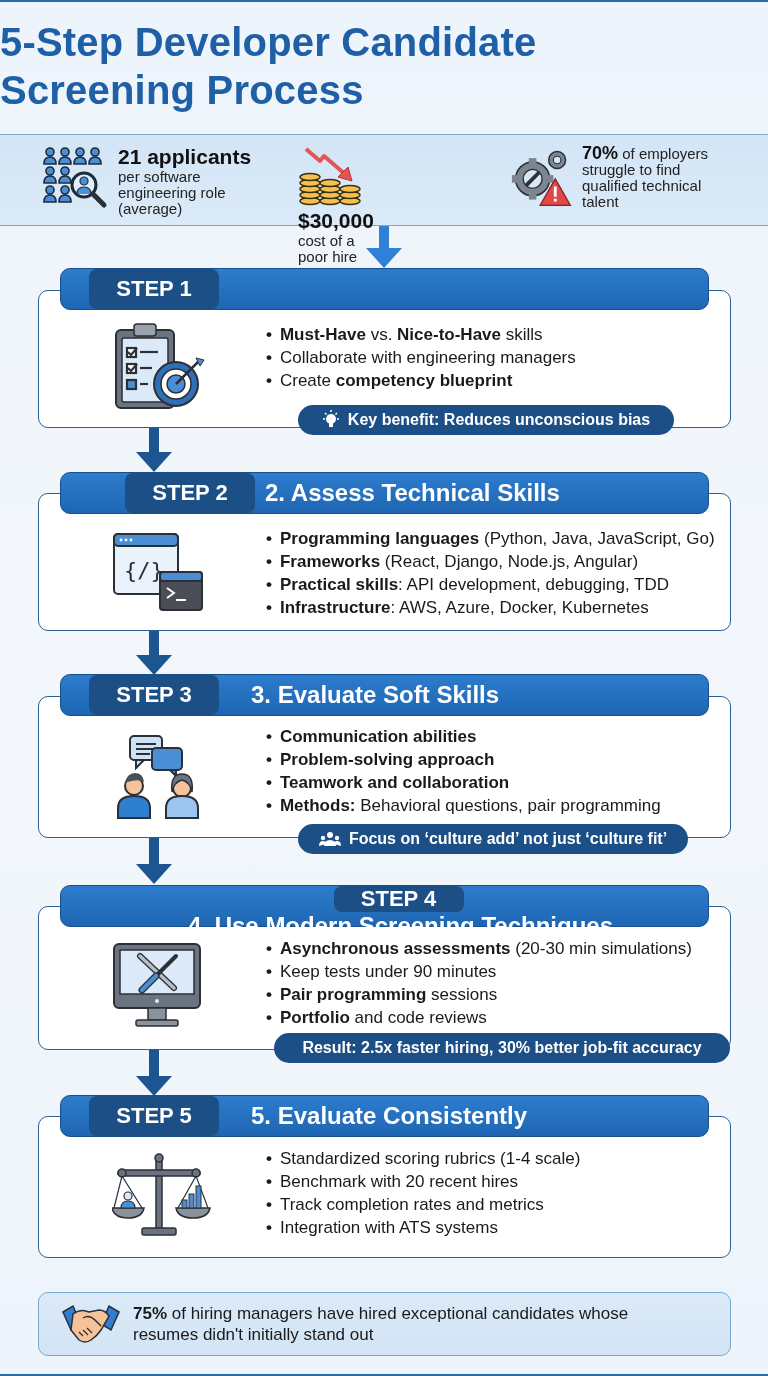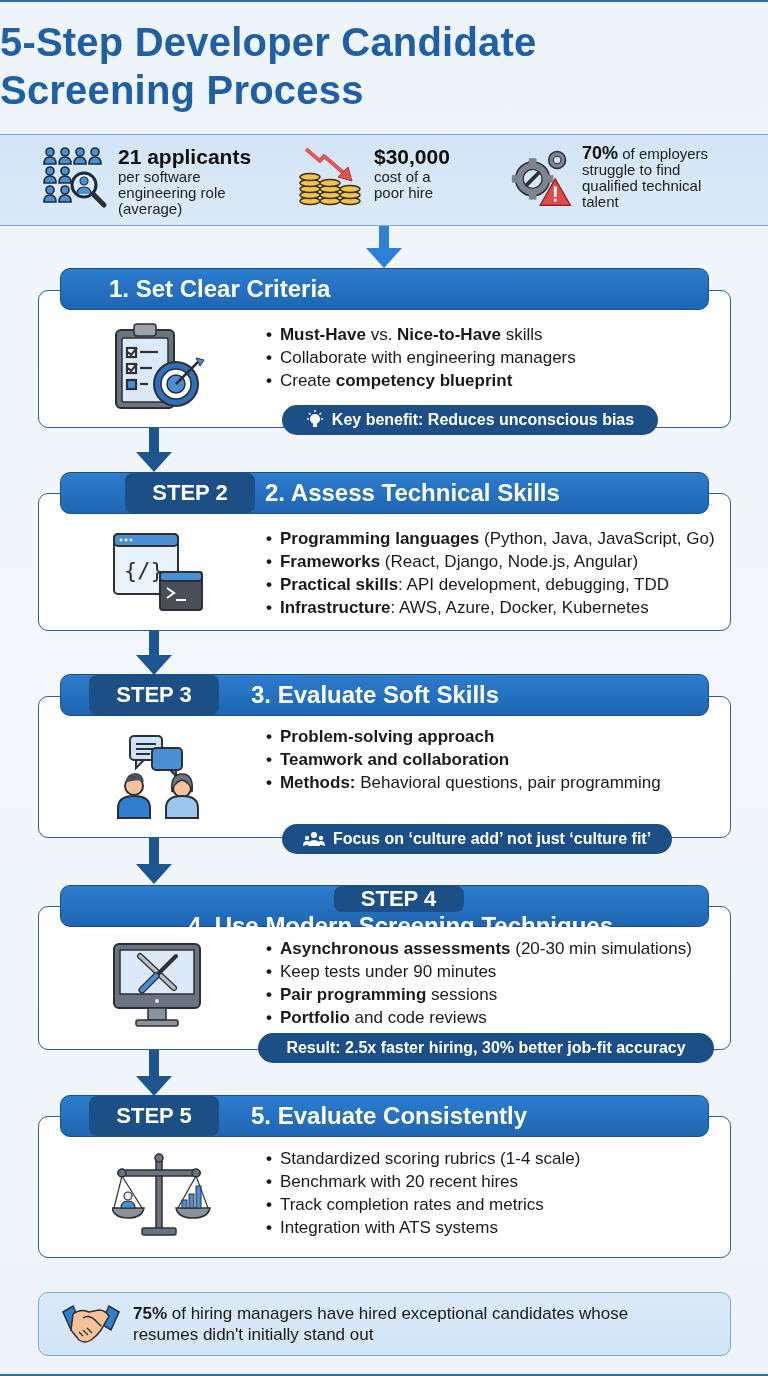--- a/index.html
+++ b/index.html
@@ -56,21 +56,21 @@
   .bullets { position: absolute; left: 266px; list-style: none; }
   .bullets li { font-size: 17px; line-height: 23px; color: #1a1a1a; white-space: nowrap; }
   .bullets li::before { content: "•"; margin-right: 8px; font-weight: 700; }
   .bullets b { font-weight: 700; }
 
   .note {
     position: absolute; height: 30px;
     background: #1c4f85; border-radius: 15px;
     color: #fff; font-weight: 700; font-size: 16px;
     display: flex; align-items: center; justify-content: center;
-    white-space: nowrap; padding: 1px 14px;
+    white-space: nowrap; padding: 1px 14px; margin-left: 16px;
   }
   .note .ni { margin-right: 8px; display: inline-flex; }
 
   .footer {
     position: absolute; left: 38px; top: 1292px; width: 693px; height: 64px;
     background: linear-gradient(180deg, #dceaf8 0%, #d2e4f5 100%);
     border: 1.5px solid #7aa9cf; border-radius: 10px;
     display: flex; align-items: center;
   }
   .footer .ic { width: 60px; height: 44px; margin-left: 22px; flex: none; }
@@ -109,21 +109,21 @@
       <line x1="51" y1="49" x2="62" y2="60" stroke="#2b2f36" stroke-width="5" stroke-linecap="round"></line>
     </svg>
     <div class="txt">
       <div class="big">21 applicants</div>
       <div>per software</div>
       <div>engineering role</div>
       <div>(average)</div>
     </div>
   </div>
 
-  <div class="stat" style="left:298px;">
+  <div class="stat" style="left:298px;flex-direction:column;">
     <svg class="ic" viewBox="0 0 70 64">
       <polyline points="8,4 22,16 26,11 48,30" fill="none" stroke="#e45555" stroke-width="4" stroke-linejoin="round"></polyline>
       <polygon points="40,32 54,36 50,22" fill="#e45555" stroke="#b23030" stroke-width="1"></polygon>
       <g fill="#f2c14e" stroke="#3a2e10" stroke-width="1.4">
         <ellipse cx="12" cy="56" rx="10" ry="3.5"></ellipse>
           <ellipse cx="12" cy="50" rx="10" ry="3.5"></ellipse>
         <ellipse cx="12" cy="44" rx="10" ry="3.5"></ellipse>
           <ellipse cx="12" cy="38" rx="10" ry="3.5"></ellipse>
         <ellipse cx="12" cy="32" rx="10" ry="3.5"></ellipse>
         <ellipse cx="32" cy="56" rx="10" ry="3.5"></ellipse>
@@ -170,21 +170,21 @@
   </div>
 </section>
 
 <svg class="arrow-down" style="left:366px; top:226px;" width="36" height="42" viewBox="0 0 36 42">
   <rect x="13" y="0" width="10" height="24" fill="#2f80d6"></rect>
   <polygon points="0,22 36,22 18,42" fill="#2f80d6"></polygon>
 </svg>
 
 <div class="card" style="top:290px; height:138px;"></div>
 <div class="banner" style="top:268px;">
-  <div class="banner-title" style="margin-left:48px;">1. Set Clear Criteria</div>
+  <div class="step-pill">STEP 1</div>
 </div>
 <svg class="card-icon" style="left:108px; top:322px;" viewBox="0 0 100 90">
   <rect x="8" y="8" width="58" height="78" rx="5" fill="#6b7380" stroke="#2b2f36" stroke-width="2"></rect>
   <rect x="14" y="16" width="46" height="64" rx="2" fill="#dbe9f8" stroke="#2b2f36" stroke-width="1.5"></rect>
   <rect x="26" y="2" width="22" height="12" rx="3" fill="#9aa3ad" stroke="#2b2f36" stroke-width="1.5"></rect>
   <g stroke="#2b2f36" stroke-width="2.2" fill="none">
     <rect x="19" y="26" width="9" height="9" fill="#fff"></rect>
       <path d="M20 30 l3 3 l6 -7"></path>
       <line x1="32" y1="30" x2="50" y2="30"></line>
     <rect x="19" y="42" width="9" height="9" fill="#fff"></rect>
@@ -273,20 +273,21 @@
   <rect x="46" y="18" width="30" height="22" rx="4" fill="#4a8fd6" stroke="#2b2f36" stroke-width="2"></rect>
   <polygon points="64,40 70,46 70,40" fill="#4a8fd6" stroke="#2b2f36" stroke-width="2"></polygon>
   <circle cx="28" cy="56" r="9" fill="#f5c29a" stroke="#2b2f36" stroke-width="2"></circle>
   <path d="M19 53 q2-10 10-10 q8 0 9 9 q-6-4-19 1z" fill="#4a4f57"></path>
   <path d="M12 88 v-10 q0-12 16-12 q16 0 16 12 v10 z" fill="#2f7fd0" stroke="#2b2f36" stroke-width="2"></path>
   <circle cx="76" cy="58" r="9" fill="#f5c29a" stroke="#2b2f36" stroke-width="2"></circle>
   <path d="M66 62 q-2-18 10-18 q12 0 10 18 q-2-10-10-12 q-8 2-10 12z" fill="#6b7380" stroke="#2b2f36" stroke-width="1.5"></path>
   <path d="M60 88 v-10 q0-12 16-12 q16 0 16 12 v10 z" fill="#9cc6ee" stroke="#2b2f36" stroke-width="2"></path>
 </svg>
 <ul class="bullets" style="top:725px;">
+  <li><b>Communication abilities</b></li>
   <li><b>Problem-solving approach</b></li>
   <li><b>Teamwork and collaboration</b></li>
   <li><b>Methods:</b><span> Behavioral questions, pair programming</span></li>
 </ul>
 <div class="note" style="left:282px; top:824px; width:390px;">
   <span class="ni">
     <svg width="22" height="18" viewBox="0 0 22 18">
         <g fill="#fff">
           <circle cx="11" cy="5" r="3"></circle>
           <path d="M5 16 q0-6 6-6 q6 0 6 6z"></path>

